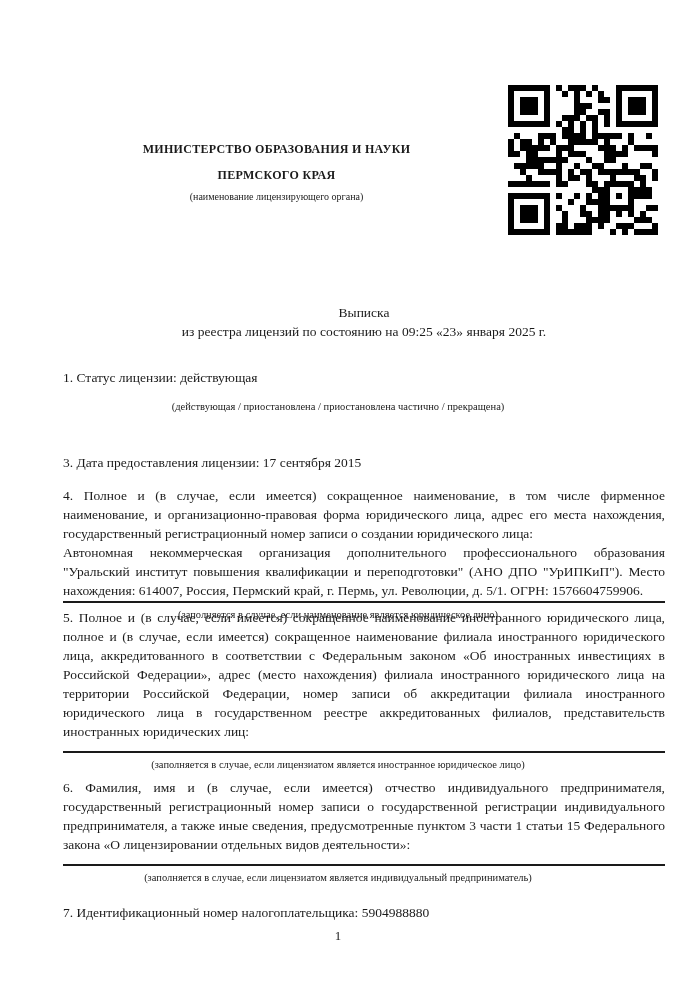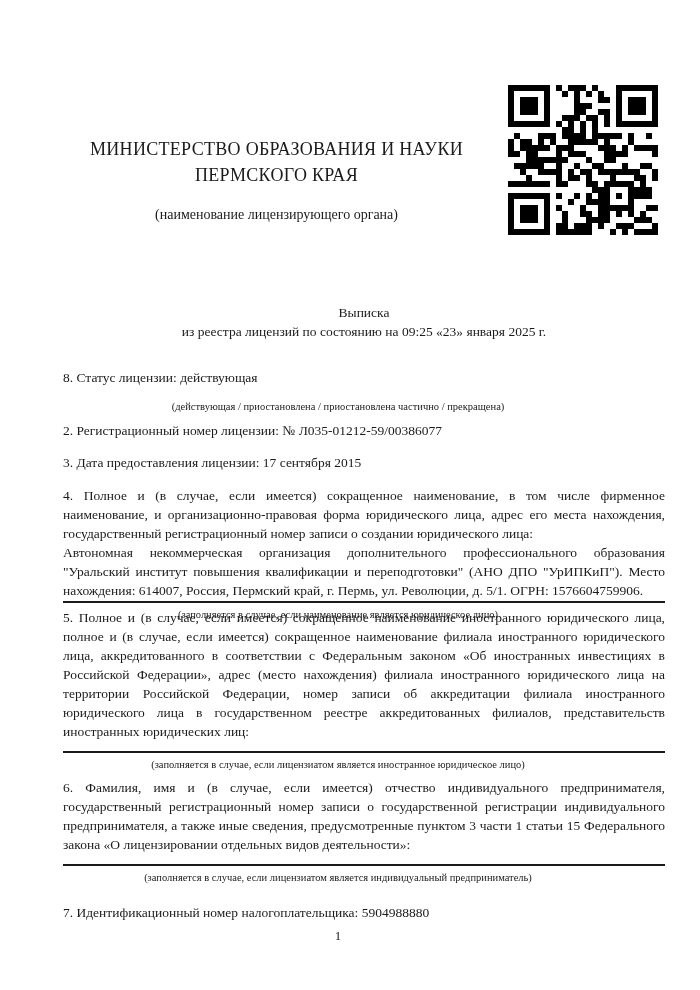--- a/index.html
+++ b/index.html
@@ -6,22 +6,22 @@
   html, body { background: #ffffff; }
   body {
     width: 700px; height: 990px;
     font-family: "Liberation Serif", "DejaVu Serif", serif;
     color: #1b1b1b;
   }
   .page { position: relative; width: 700px; height: 990px; background: #ffffff; overflow: hidden; }
   .abs { position: absolute; }
 
   .header-block { left: 63px; top: 136px; width: 427px; text-align: center; }
-  .org-name { font-weight: normal; font-size: 18px; line-height: 26px; letter-spacing: 0.3px; }
-  .org-caption { font-size: 14px; margin-top: 19px; }
+  .org-name { font-weight: bold; font-size: 12px; line-height: 26px; letter-spacing: 0.3px; }
+  .org-caption { font-size: 10px; margin-top: 3px; }
 
   .qr { left: 508px; top: 85px; width: 150px; height: 150px; }
 
   .title-block { left: 63px; top: 303px; width: 602px; text-align: center; font-size: 13.5px; line-height: 19px; }
 
   .item { left: 63px; width: 602px; font-size: 13.5px; line-height: 19px; }
   .just { text-align: justify; text-align-last: left; }
   .rule { border-top: 2px solid #1a1a1a; height: 0; }
   .rule-tight { margin-top: 1px; }
   .rule-gap { margin-top: 10px; }
@@ -368,27 +368,24 @@
         <rect x="138" y="144" width="6" height="6"></rect>
         <rect x="144" y="144" width="6" height="6"></rect>
       </svg></div>
 
   <div class="abs title-block">
     <div>Выписка</div>
     <div>из реестра лицензий по состоянию на 09:25 «23» января 2025 г.</div>
   </div>
 
   <div class="abs item" style="top:368px">
-    <div>8. Статус лицензии: действующая</div>
+    <div>1. Статус лицензии: действующая</div>
     <div class="note note-item1">(действующая / приостановлена / приостановлена частично / прекращена)</div>
   </div>
 
-  <div class="abs item" style="top:421px">
-    <div>2. Регистрационный номер лицензии: № Л035-01212-59/00386077</div>
-  </div>
 
   <div class="abs item" style="top:453px">
     <div>3. Дата предоставления лицензии: 17 сентября 2015</div>
   </div>
 
   <div class="abs item" style="top:486px">
     <div class="just">4. Полное и (в случае, если имеется) сокращенное наименование, в том числе фирменное наименование, и организационно-правовая форма юридического лица, адрес его места нахождения, государственный регистрационный номер записи о создании юридического лица:</div>
     <div class="just">Автономная некоммерческая организация дополнительного профессионального образования "Уральский институт повышения квалификации и переподготовки" (АНО ДПО "УрИПКиП"). Место нахождения: 614007, Россия, Пермский край, г. Пермь, ул. Революции, д. 5/1. ОГРН: 1576604759906.</div>
     <div class="rule rule-tight"></div>
     <div class="note">(заполняется в случае, если наименование является юридическое лицо)</div>

